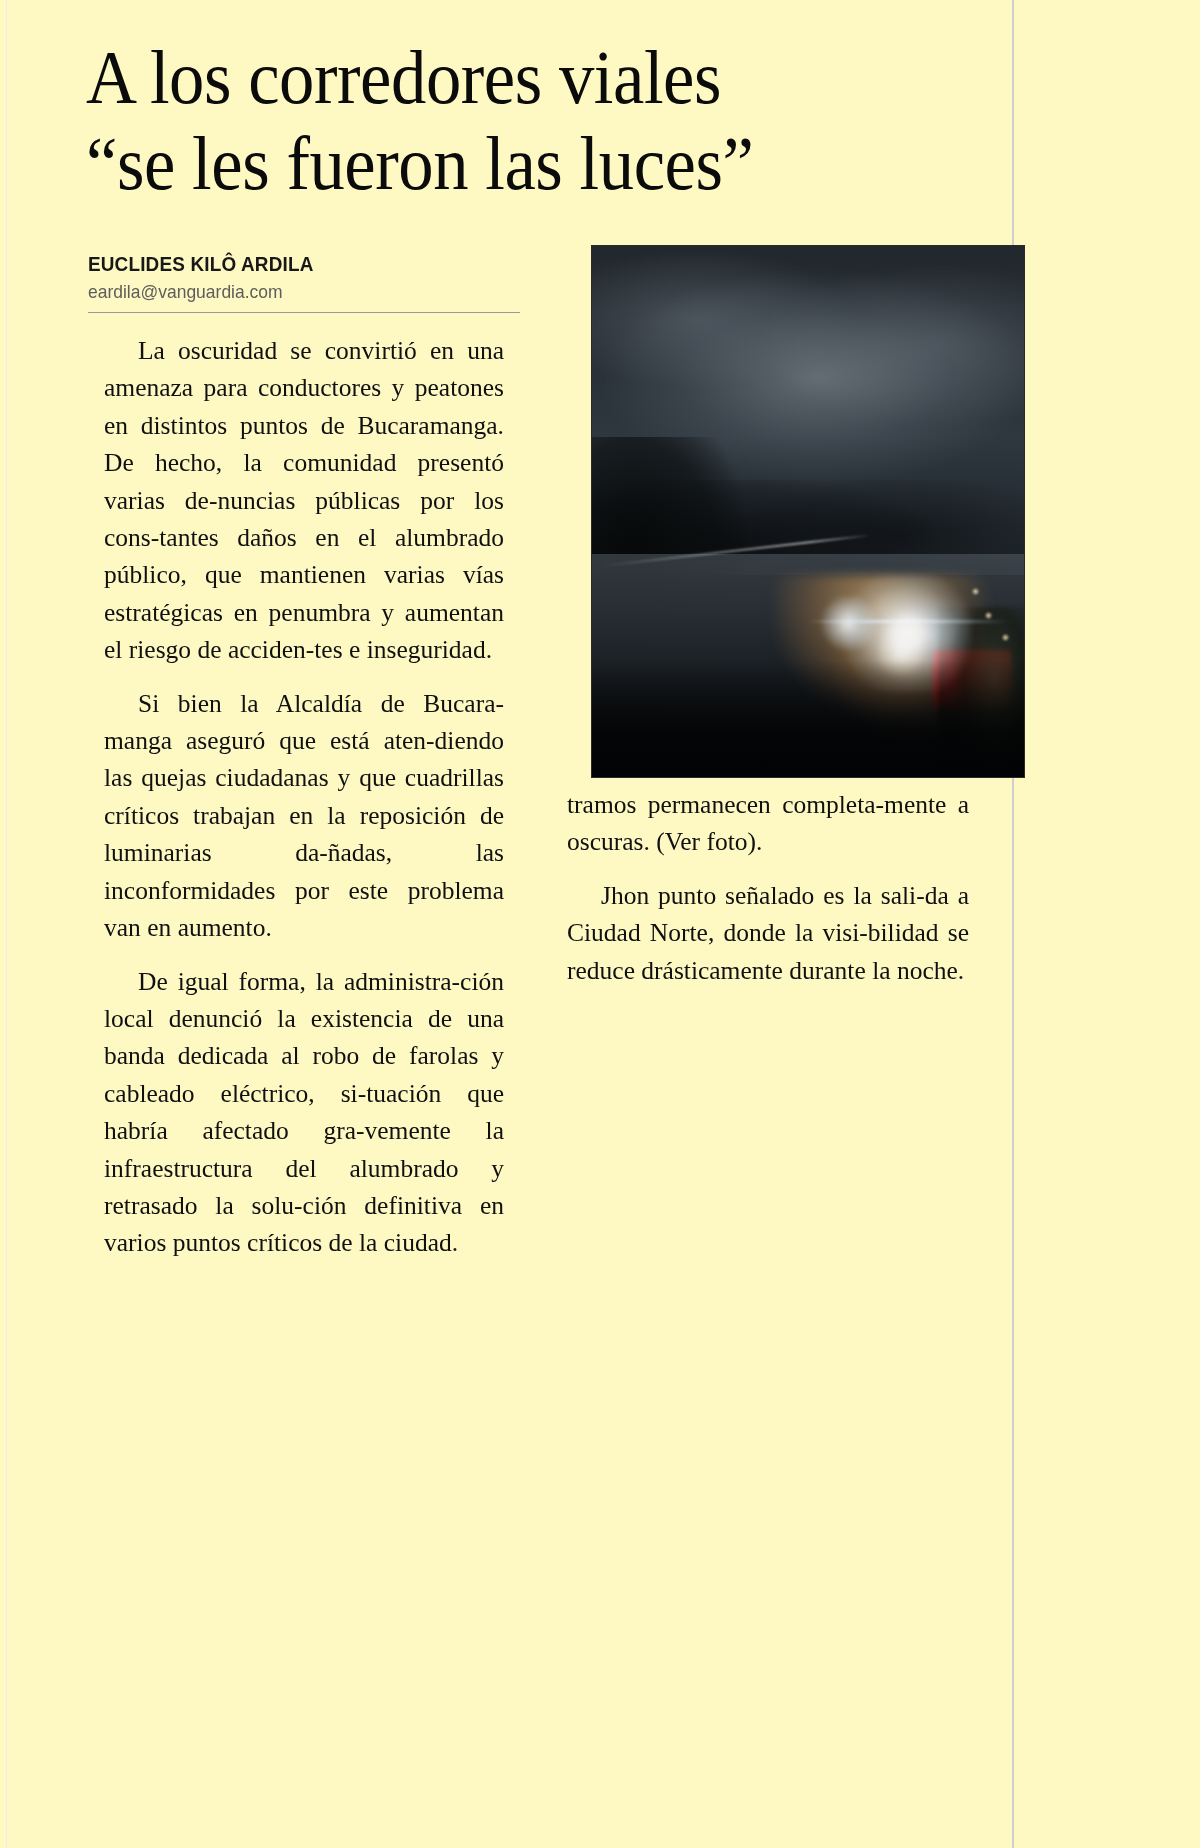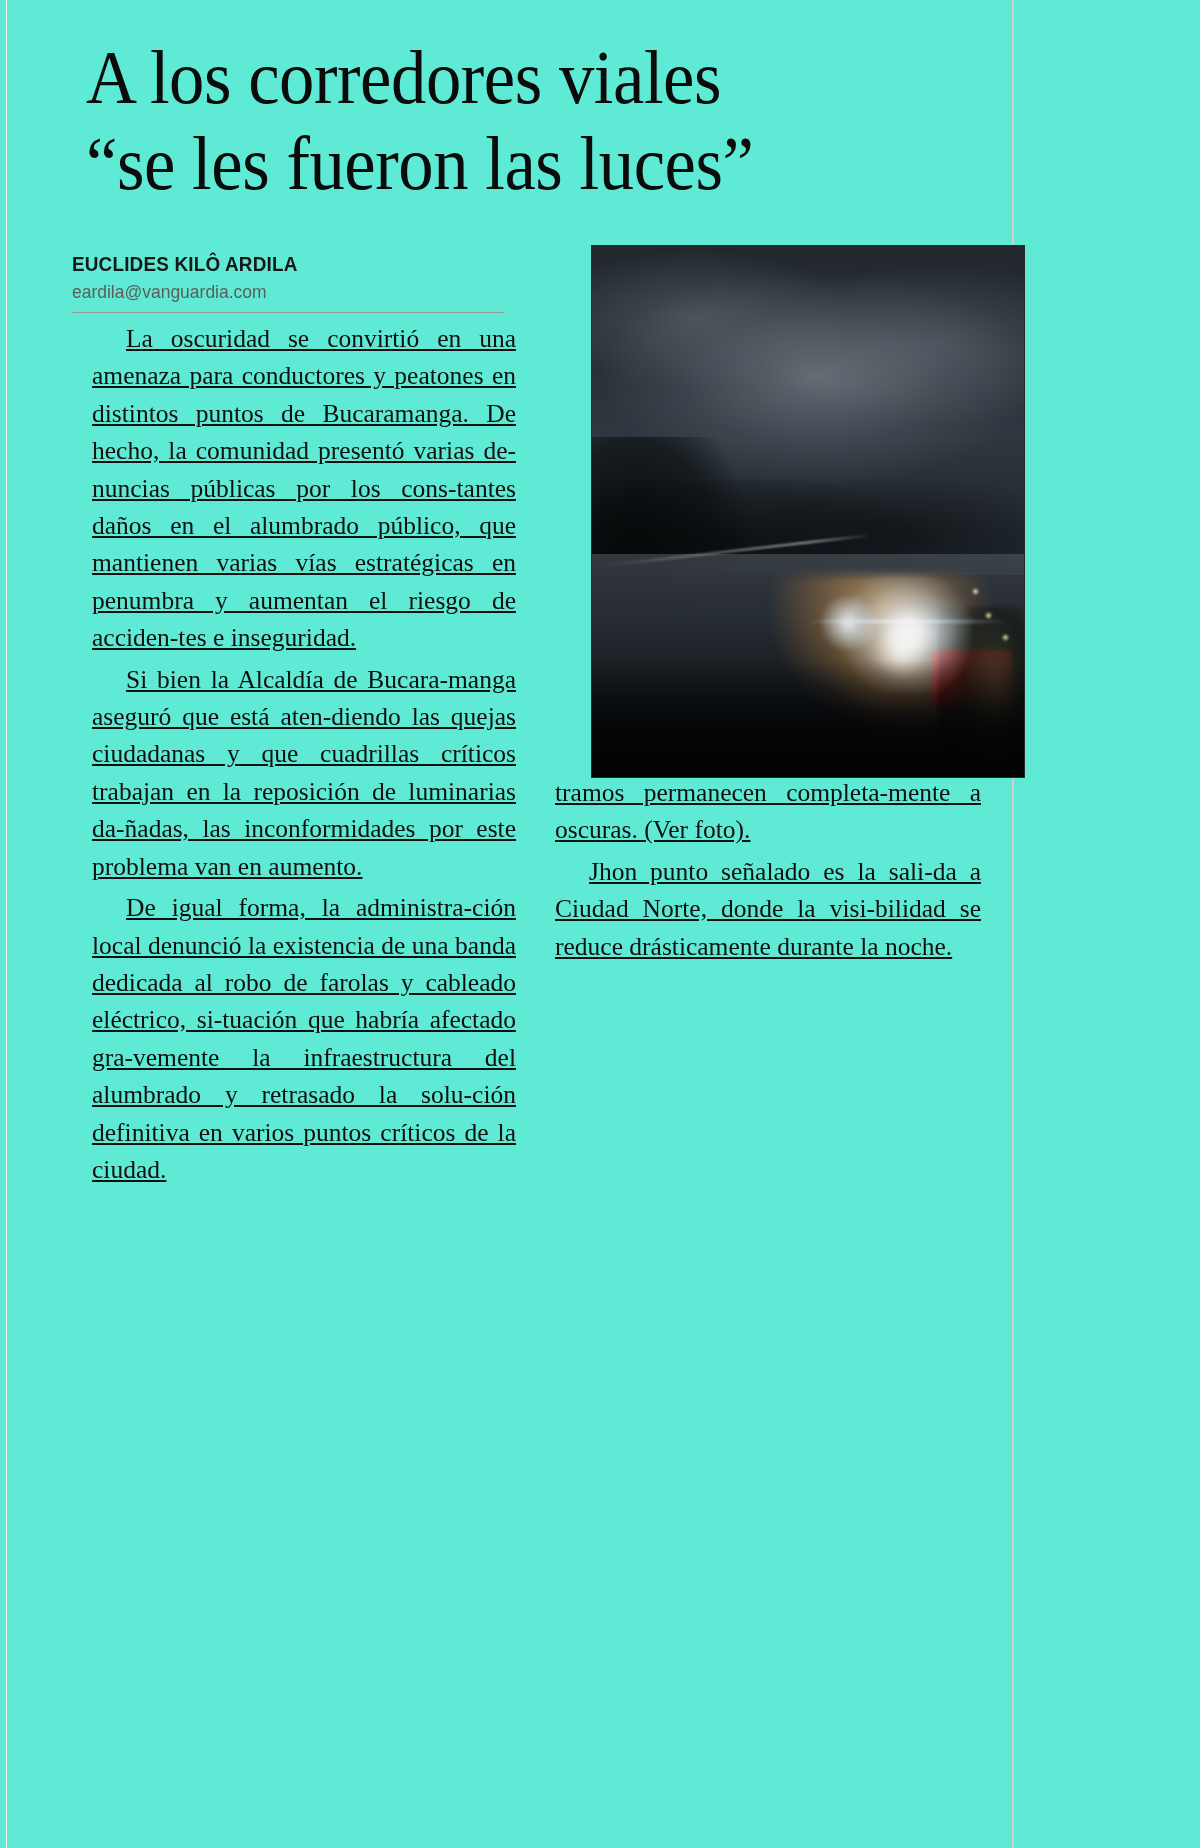--- a/index.html
+++ b/index.html
@@ -14,21 +14,21 @@
     position: relative;
     font-family: "Liberation Serif", "DejaVu Serif", serif;
     color: #111111;
     overflow: hidden;
   }
 
   
   .page {
     position: absolute;
     inset: 0;
-    background: #5eead4;
+    background: #fef9c3;
   }
   .edge-rule-right {
     position: absolute;
     top: 0;
     bottom: 0;
     left: 1012px;
     width: 2px;
     background: #cfcfcf;
   }
   .edge-rule-left {
@@ -55,21 +55,21 @@
     letter-spacing: -0.5px;
     color: #0b0b0b;
     white-space: nowrap;
     transform: scaleX(0.93);
     transform-origin: left center;
   }
 
   
   .byline {
     position: absolute;
-    left: 72px;
+    left: 88px;
     top: 252px;
     width: 432px;
   }
   .byline-name {
     font-family: "Liberation Sans", "DejaVu Sans", sans-serif;
     font-weight: 700;
     font-size: 21px;
     letter-spacing: 0.2px;
     color: #181818;
     transform: scaleX(0.9);
@@ -108,23 +108,22 @@
     left: 88px;
     top: 316px;
     width: 432px;
   }
   .col-2 {
     left: 551px;
     top: 770px;
     width: 434px;
   }
   .col p {
-    margin: 4px;
+    margin: 16px;
     text-indent: 34px;
-    text-decoration: underline;
   }
   .col p.no-indent {
     text-indent: 0;
   }
 
   
   .photo {
     position: absolute;
     left: 551px;
     top: 229px;

